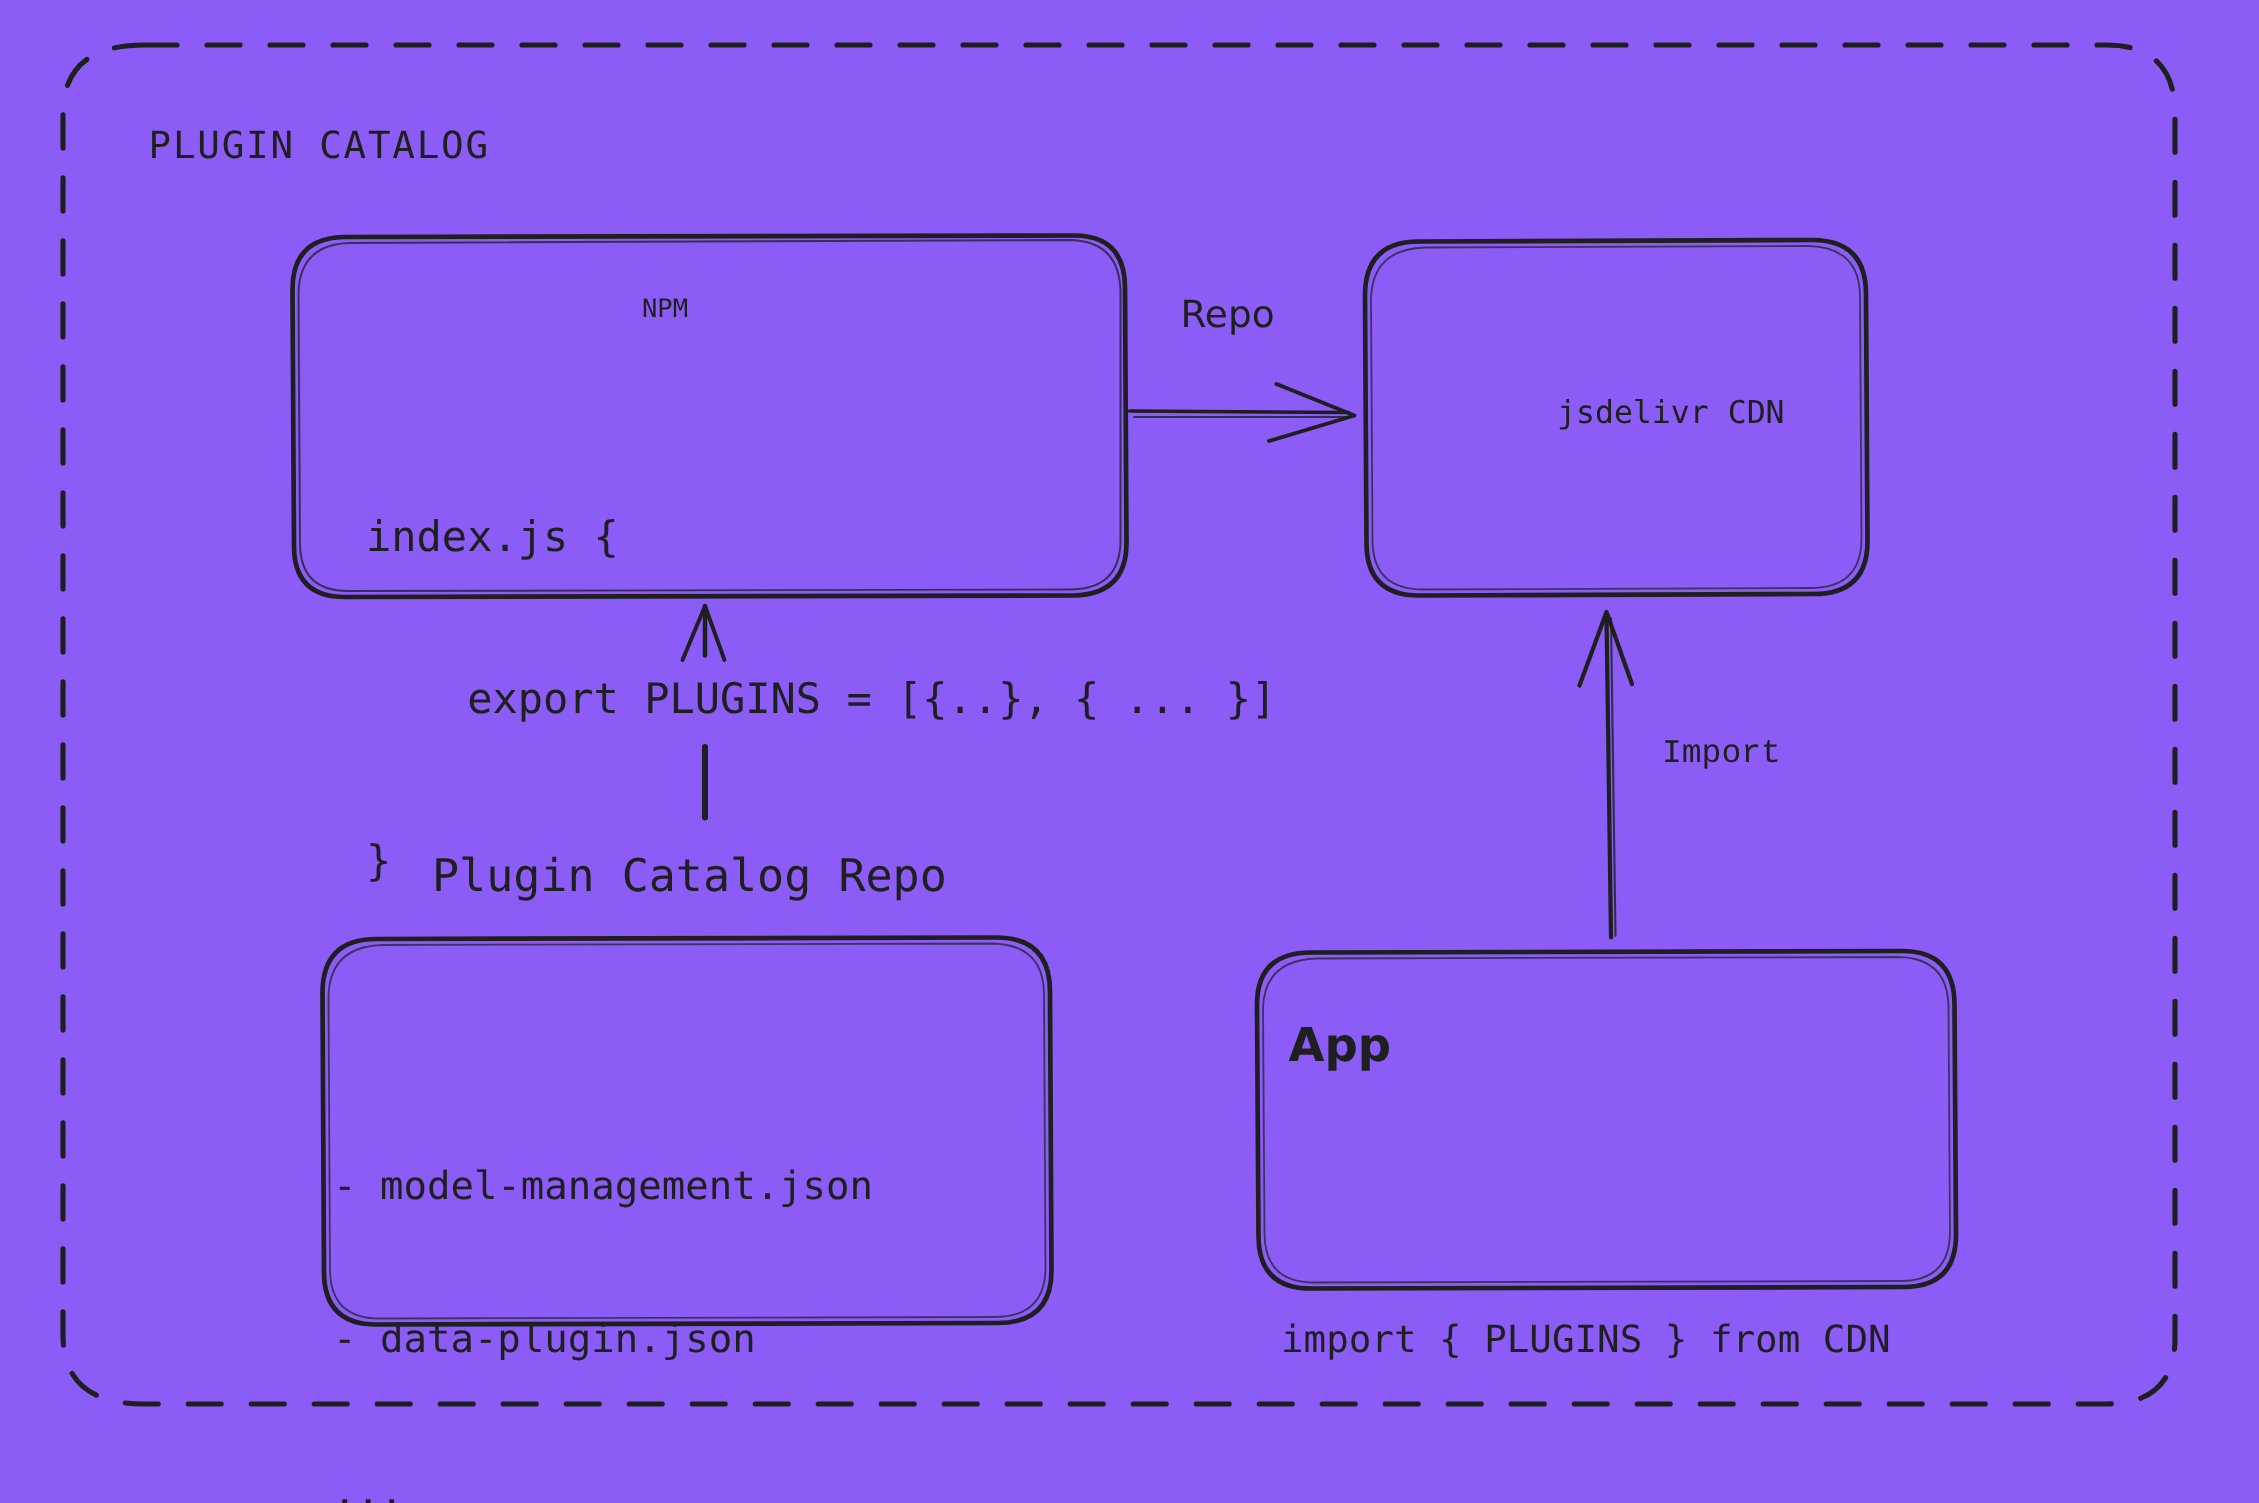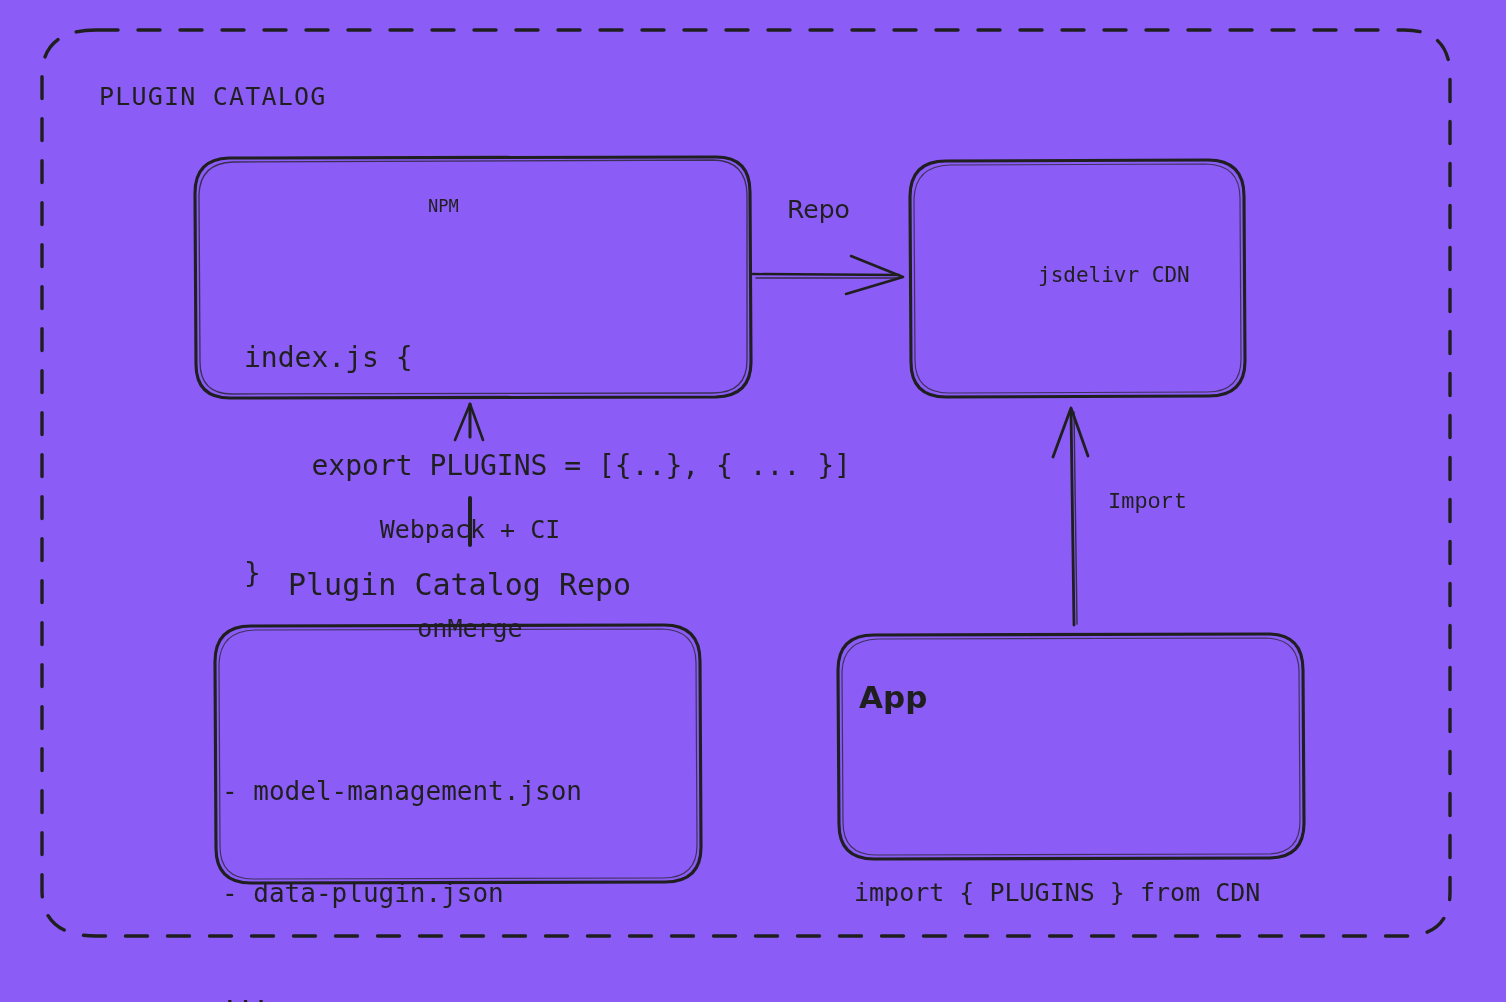--- a/index.html
+++ b/index.html
@@ -191,20 +191,16 @@
 
   <div class="hit" style="left:838px;top:634px;width:466px;height:225px;"></div>
   <div class="lbl sans app-title">App</div>
   <div class="lbl mono app-code">
     <div>import { PLUGINS } from CDN</div>
     
   </div>
 
   <div class="lbl sans cache-label">Repo</div>
 
-  <div class="lbl mono webpack-label">
-    <div>Webpack + CI</div>
-    <div>onMerge</div>
-  </div>
 
   <div class="lbl slab import-label">Import</div>
 
 </div>
 
 </body></html>

